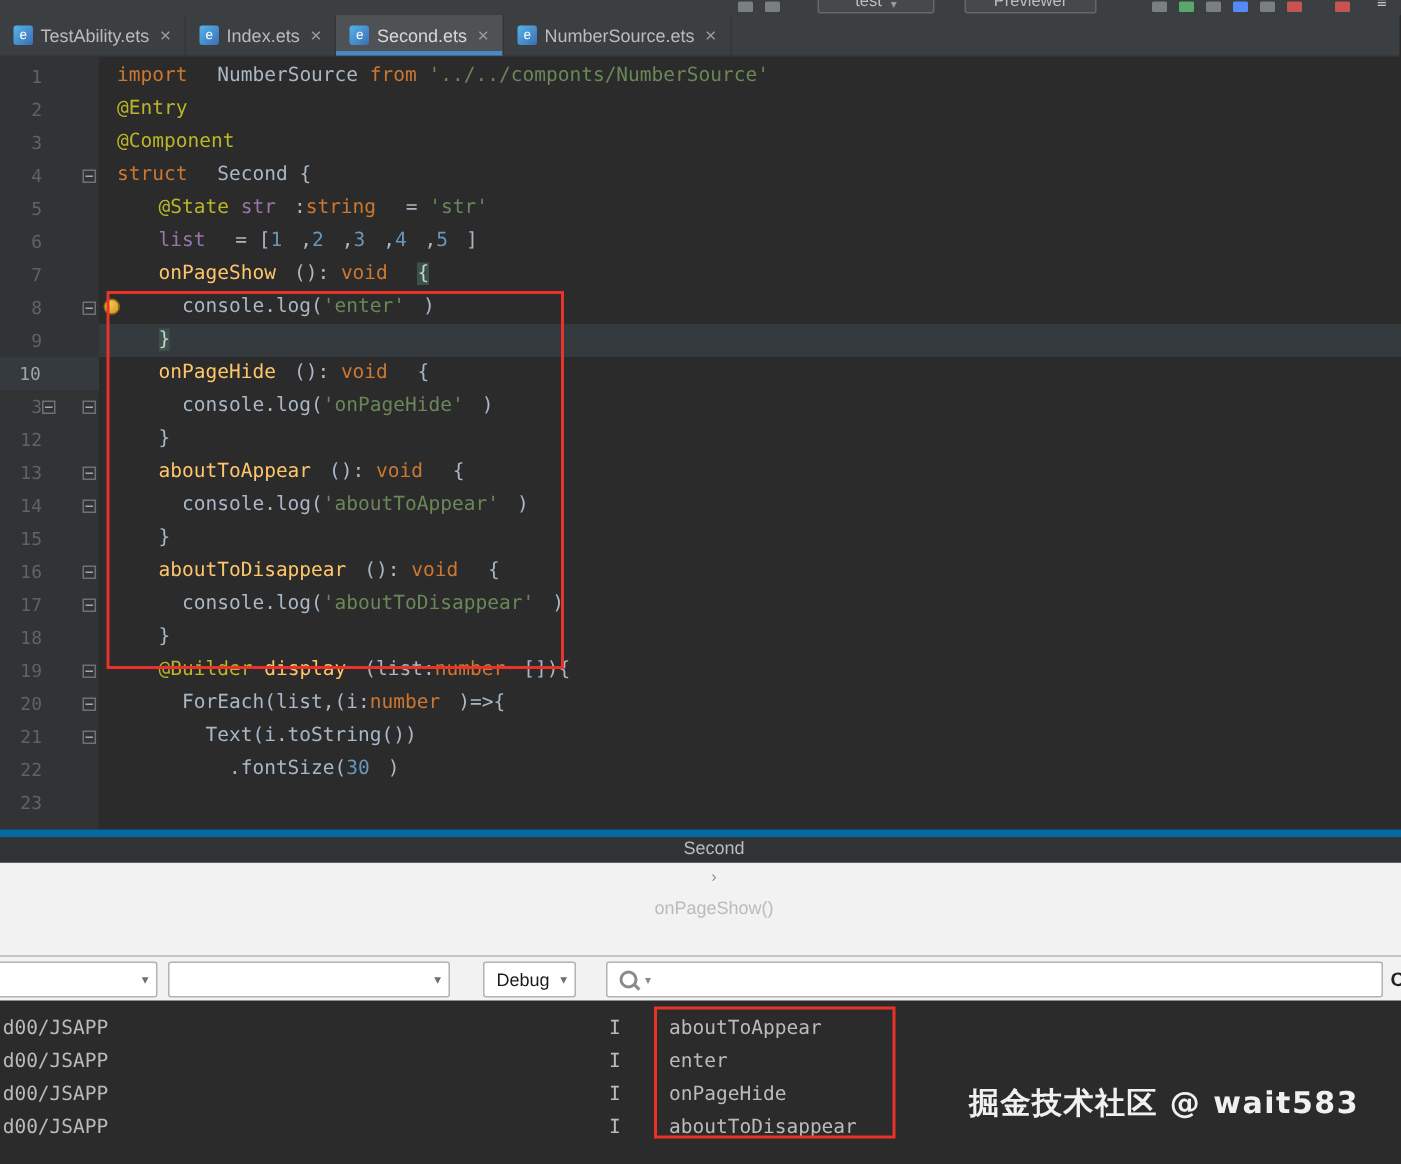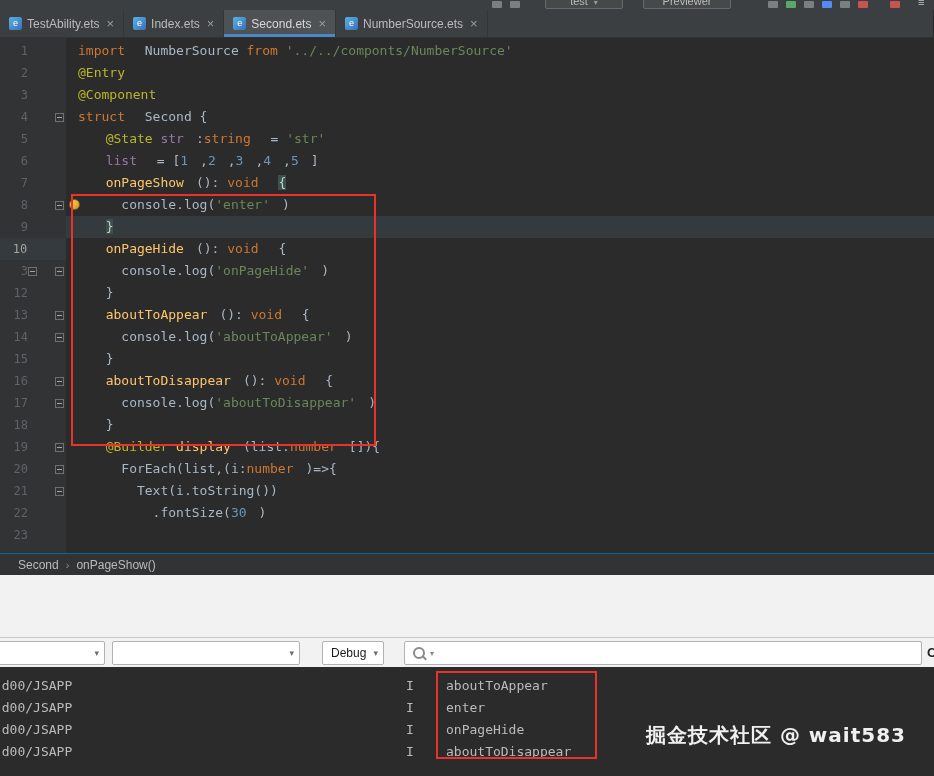--- a/index.html
+++ b/index.html
@@ -36,21 +36,21 @@
   .tk-ann{color:var(--ann,#bbb529);}
   .tk-str{color:var(--str,#6a8759);}
   .tk-num{color:var(--num,#6897bb);}
   .tk-fn{color:var(--fn,#ffc66b);}
   .tk-fld{color:var(--fld,#9876aa);}
   .tk-pl{color:var(--pl,#a9b7c6);margin-left:12px;}
   .tk-brc{background:var(--braceBg,#3b514d);color:#c8d0c8;}
   .bulb{position:absolute;left:3px;top:5px;width:11px;height:11px;border-radius:50%;background:radial-gradient(circle at 35% 30%,#f2c94c,#d88f2a);border:1px solid #8a6914;box-sizing:border-box;}
 
   
-  .breadcrumb{position:absolute;top:553px;left:0;right:0;height:22px;background:var(--breadcrumbBg,#313335);border-top:1px solid #0369a1;display:flex;align-items:center;gap:7px;padding-left:18px;font-size:12px;color:#bbbbbb;box-sizing:border-box;z-index:2;}
+  .breadcrumb{position:absolute;top:553px;left:0;right:0;height:22px;background:var(--breadcrumbBg,#313335);border-top:5px solid #0369a1;display:flex;align-items:center;gap:7px;padding-left:18px;font-size:12px;color:#bbbbbb;box-sizing:border-box;z-index:2;flex-direction:column;}
   .crumb-sep{color:#8c8c8c;font-size:11px;}
 
   
   .gap{position:absolute;top:575px;left:0;right:0;height:62px;background:var(--panelBg,#f2f2f2);z-index:1;}
 
   
   .controls{position:absolute;top:637px;left:0;right:0;height:30px;background:var(--panelBg,#f2f2f2);border-top:1px solid #c8c8c8;box-sizing:border-box;z-index:2;}
   .combo{position:absolute;top:3px;height:24px;background:#ffffff;border:1px solid #b2b2b2;border-radius:2px;box-sizing:border-box;font-size:12px;color:#1a1a1a;display:flex;align-items:center;padding:0 20px 0 8px;}
   .combo .arr{position:absolute;right:5px;top:6px;font-size:9px;color:#6e6e6e;}
   .searchbox{position:absolute;left:404px;top:3px;width:518px;height:24px;background:#ffffff;border:1px solid #b2b2b2;border-radius:2px;box-sizing:border-box;display:flex;align-items:center;padding-left:8px;gap:3px;}

